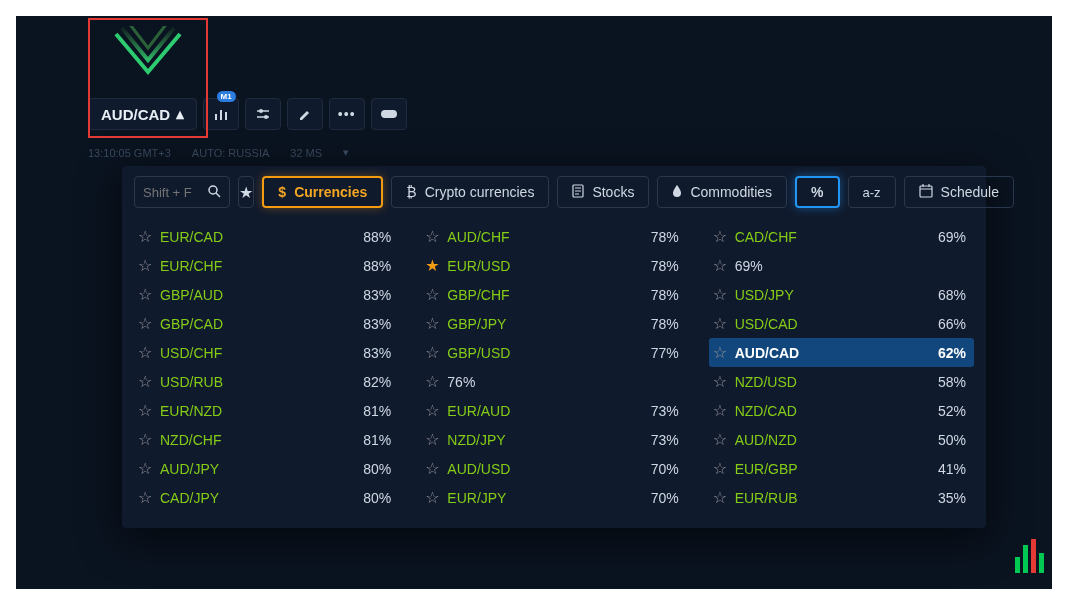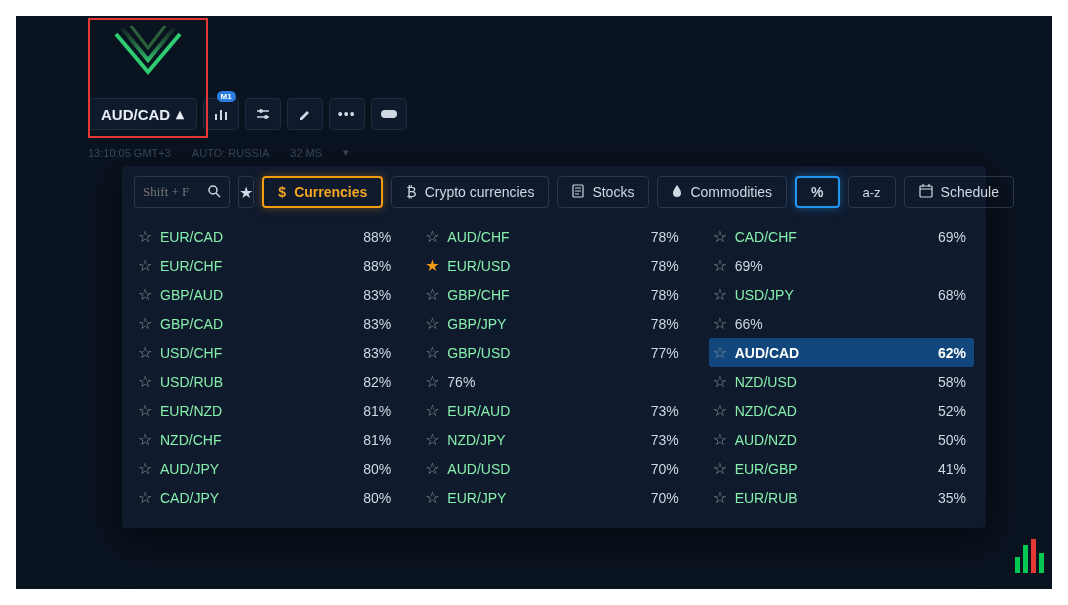--- a/index.html
+++ b/index.html
@@ -114,21 +114,20 @@
       align-items: center;
       gap: 8px;
     }
     .search-input {
       background: transparent;
       border: none;
       color: #c4b5fd;
       outline: none;
       width: 56px;
       font-size: 13px;
-      font-family: Liberation Serif, serif;
     }
     .search-icon {
       color: #cfd8e3;
       font-size: 14px;
     }
     .fav-filter {
       border: 1px solid #2a384d;
       border-radius: 4px;
       height: 32px;
       width: 36px;
@@ -184,21 +183,21 @@
       color: #969498;
       font-size: 16px;
       width: 22px;
       flex-shrink: 0;
       cursor: pointer;
     }
     .star-icon.filled {
       color: #f39c12;
     }
     .asset-name {
-      color: #86efac;
+      color: #84cc16;
       flex: 1;
     }
     .asset-row.selected .asset-name {
       color: #fff;
       font-weight: 600;
     }
     .asset-pct {
       color: #cfd8e3;
     }
     .asset-row.selected .asset-pct {
@@ -463,20 +462,21 @@
             <span class="star-icon">☆</span>
             <span class="asset-pct">69%</span>
           </div>
           <div class="asset-row">
             <span class="star-icon">☆</span>
             <span class="asset-name">USD/JPY</span>
             <span class="asset-pct">68%</span>
           </div>
           <div class="asset-row">
             <span class="star-icon">☆</span>
+            <span class="asset-name">USD/CAD</span>
             <span class="asset-pct">66%</span>
           </div>
           <div class="asset-row selected">
             <span class="star-icon">☆</span>
             <span class="asset-name">AUD/CAD</span>
             <span class="asset-pct">62%</span>
           </div>
           <div class="asset-row">
             <span class="star-icon">☆</span>
             <span class="asset-name">NZD/USD</span>

